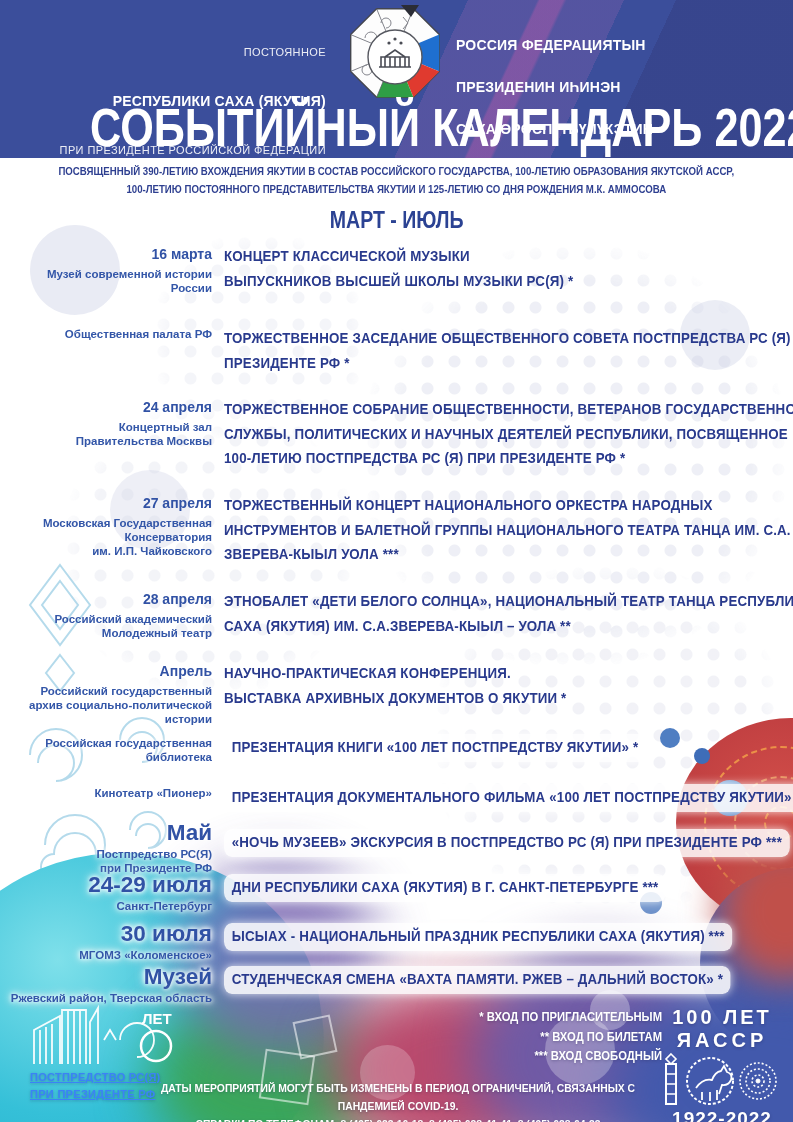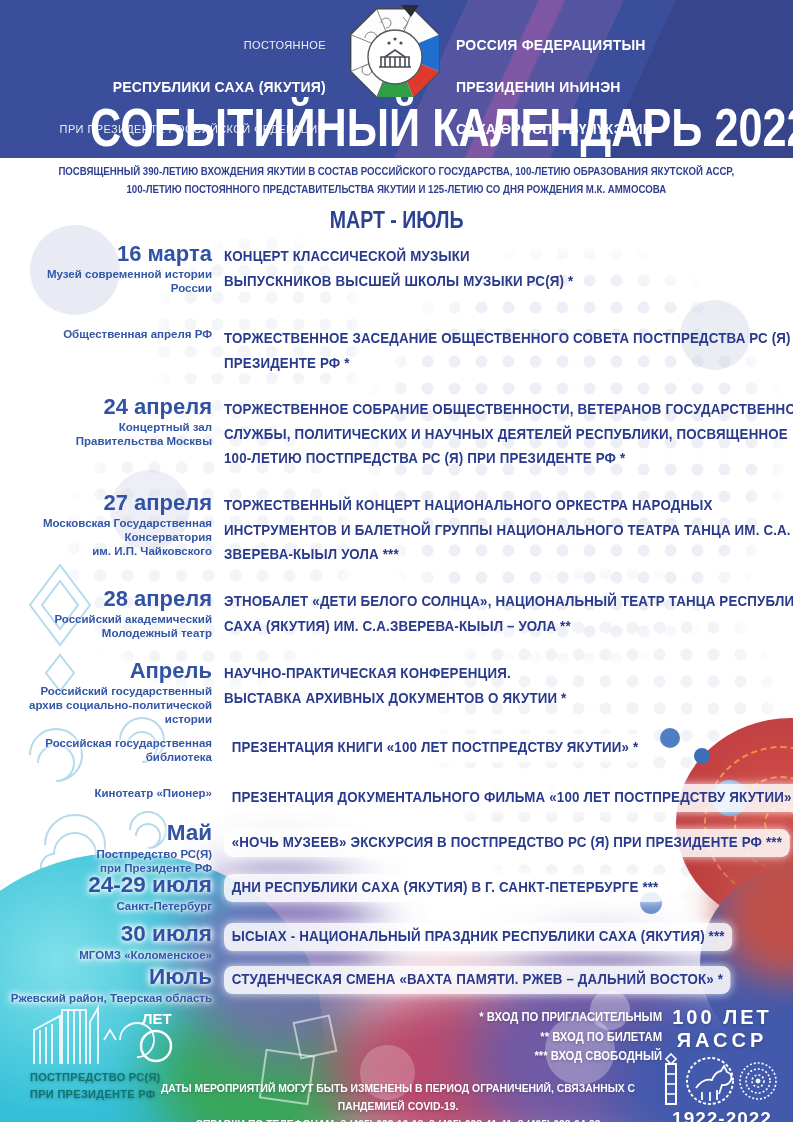--- a/index.html
+++ b/index.html
@@ -12,21 +12,21 @@
   .header-band::before{
     content:"";position:absolute;inset:0;
     background:
       linear-gradient(115deg, transparent 54%, rgba(116,92,168,.45) 54%, rgba(116,92,168,.45) 72%, transparent 72%),
       linear-gradient(115deg, transparent 62%, rgba(196,86,168,.55) 62.3%, rgba(196,86,168,.55) 65%, transparent 65.4%),
       linear-gradient(115deg, transparent 78%, rgba(52,62,130,.55) 78%, rgba(52,62,130,.55) 100%);
   }
   .org{position:absolute;top:16px;color:#fff;line-height:17px;white-space:pre-line;}
   .org-left{right:467px;text-align:right;}
   .org-right{left:456px;text-align:left;}
-  .org .thin{font-size:11px;font-weight:400;letter-spacing:.4px;opacity:.9;display:block;margin:4px 0;}
+  .org .thin{font-size:11px;font-weight:400;letter-spacing:.4px;opacity:.9;display:block;margin:11px 0;}
   .org .bold{font-size:14px;font-weight:700;letter-spacing:.2px;display:block;margin:4px 0;}
   .main-title{position:absolute;left:0;right:0;top:100px;text-align:center;color:#fff;
     font-size:54px;font-weight:700;line-height:54px;letter-spacing:0;}
   .sx{display:inline-block;white-space:pre-line;}
   .sx80{transform:scaleX(.80);transform-origin:50% 50%;white-space:nowrap;}
   .sx92{transform:scaleX(.92);transform-origin:50% 0;}
   .sx85{transform:scaleX(.85);transform-origin:50% 0;white-space:nowrap;}
   .sx86{transform:scaleX(.86);transform-origin:0 0;width:max-content;}
   .sx90R{transform:scaleX(.90);transform-origin:100% 0;}
   .sx90C{transform:scaleX(.90);transform-origin:50% 0;}
@@ -50,34 +50,34 @@
   .blue-dot{position:absolute;border-radius:50%;}
   .darkblue-blob{position:absolute;left:700px;top:868px;width:190px;height:190px;border-radius:50%;
     background:radial-gradient(circle at 40% 35%, #5a6cb4, #47579f 70%);}
   .teal-blob{position:absolute;left:-70px;top:852px;width:390px;height:330px;
     border-radius:52% 58% 44% 50%;transform:rotate(-8deg);
     background:radial-gradient(circle at 35% 30%, #7fe0ea 0%, #35c0d8 45%, #1ea5c6 100%);}
   .white-sq{position:absolute;border:2px solid rgba(255,255,255,.55);}
   
   .row{position:absolute;left:0;width:793px;}
   .date-col{position:absolute;left:0;top:0;width:212px;text-align:right;color:#3152a5;}
-  .date{font-size:22px;font-weight:700;line-height:22px;}
+  .date{font-size:14px;font-weight:700;line-height:22px;}
   .date-lg .date{font-size:22.5px;line-height:25px;}
   .venue{font-size:11.5px;font-weight:700;line-height:14px;margin-top:2px;white-space:pre-line;color:#3356a8;}
   .no-date .venue{margin-top:3px;}
   .desc-col{position:absolute;left:224px;top:1px;width:555px;}
   .desc{color:#293a8d;font-size:15.5px;font-weight:700;line-height:24.5px;letter-spacing:.2px;}
   .boxed .desc{background:rgba(255,255,255,.86);border-radius:9px;padding:1px 9px 2px;box-shadow:0 0 10px rgba(255,255,255,.8);}
   .glow .date-col{text-shadow:0 0 4px #fff,0 0 7px #fff,0 0 12px #fff;}
   
   .legend{position:absolute;right:131px;top:1008px;text-align:right;color:#fff;
     font-size:12.5px;font-weight:700;line-height:19.5px;text-shadow:0 1px 3px rgba(40,40,80,.35);}
   .footer-note{position:absolute;left:120px;width:556px;top:1079px;text-align:center;color:#fff;
     font-size:11.5px;font-weight:700;line-height:18px;text-shadow:0 1px 3px rgba(40,40,80,.35);}
-  .left-logo{position:absolute;left:30px;top:1000px;width:205px;color:#0f766e;}
+  .left-logo{position:absolute;left:30px;top:1000px;width:205px;color:#3b82f6;text-decoration:underline;}
   .left-logo .lines{font-size:11px;font-weight:700;line-height:17px;letter-spacing:.3px;
     white-space:pre-line;text-shadow:0 1px 3px rgba(30,60,90,.4);margin-top:3px;}
   .right-logo{position:absolute;left:658px;top:1006px;width:128px;text-align:center;color:#fff;
     text-shadow:0 1px 3px rgba(40,40,90,.4);}
   .right-logo .l1{font-size:20px;font-weight:700;letter-spacing:3px;line-height:23px;}
   .right-logo .l2{font-size:20px;font-weight:700;letter-spacing:4px;line-height:23px;}
   .right-logo .yrs{font-size:19px;font-weight:700;letter-spacing:1px;line-height:22px;margin-top:2px;}
   .emblem{position:absolute;left:339px;top:3px;}
   svg{display:block;}
 </style>
@@ -193,21 +193,21 @@
       <div class="date">16 марта</div>
       <div class="venue">Музей современной истории
 России</div>
     </div>
     <div class="desc-col"><span class="sx sx86 desc">КОНЦЕРТ КЛАССИЧЕСКОЙ МУЗЫКИ
 ВЫПУСКНИКОВ ВЫСШЕЙ ШКОЛЫ МУЗЫКИ РС(Я) *</span></div>
   </div>
 
   <div class="row" style="top:325px;">
     <div class="date-col">
-      <div class="venue">Общественная апреля РФ</div>
+      <div class="venue">Общественная палата РФ</div>
     </div>
     <div class="desc-col"><span class="sx sx86 desc">ТОРЖЕСТВЕННОЕ ЗАСЕДАНИЕ ОБЩЕСТВЕННОГО СОВЕТА ПОСТПРЕДСТВА РС (Я) ПРИ
 ПРЕЗИДЕНТЕ РФ *</span></div>
   </div>
 
   <div class="row" style="top:396px;">
     <div class="date-col">
       <div class="date">24 апреля</div>
       <div class="venue">Концертный зал
 Правительства Москвы</div>
@@ -285,21 +285,21 @@
   <div class="row date-lg boxed glow" style="top:921px;">
     <div class="date-col">
       <div class="date">30 июля</div>
       <div class="venue">МГОМЗ «Коломенское»</div>
     </div>
     <div class="desc-col" style="top:2px;"><span class="sx sx86 desc">ЫСЫАХ - НАЦИОНАЛЬНЫЙ ПРАЗДНИК РЕСПУБЛИКИ САХА (ЯКУТИЯ) ***</span></div>
   </div>
 
   <div class="row date-lg boxed glow" style="top:964px;">
     <div class="date-col">
-      <div class="date">Июль</div>
+      <div class="date">Музей</div>
       <div class="venue">Ржевский район, Тверская область</div>
     </div>
     <div class="desc-col" style="top:2px;"><span class="sx sx86 desc">СТУДЕНЧЕСКАЯ СМЕНА «ВАХТА ПАМЯТИ. РЖЕВ – ДАЛЬНИЙ ВОСТОК» *</span></div>
   </div>
 
   <div class="legend">
     <span class="sx sx90R">*  ВХОД ПО ПРИГЛАСИТЕЛЬНЫМ
 **  ВХОД ПО БИЛЕТАМ
 ***  ВХОД СВОБОДНЫЙ</span>
   </div>

